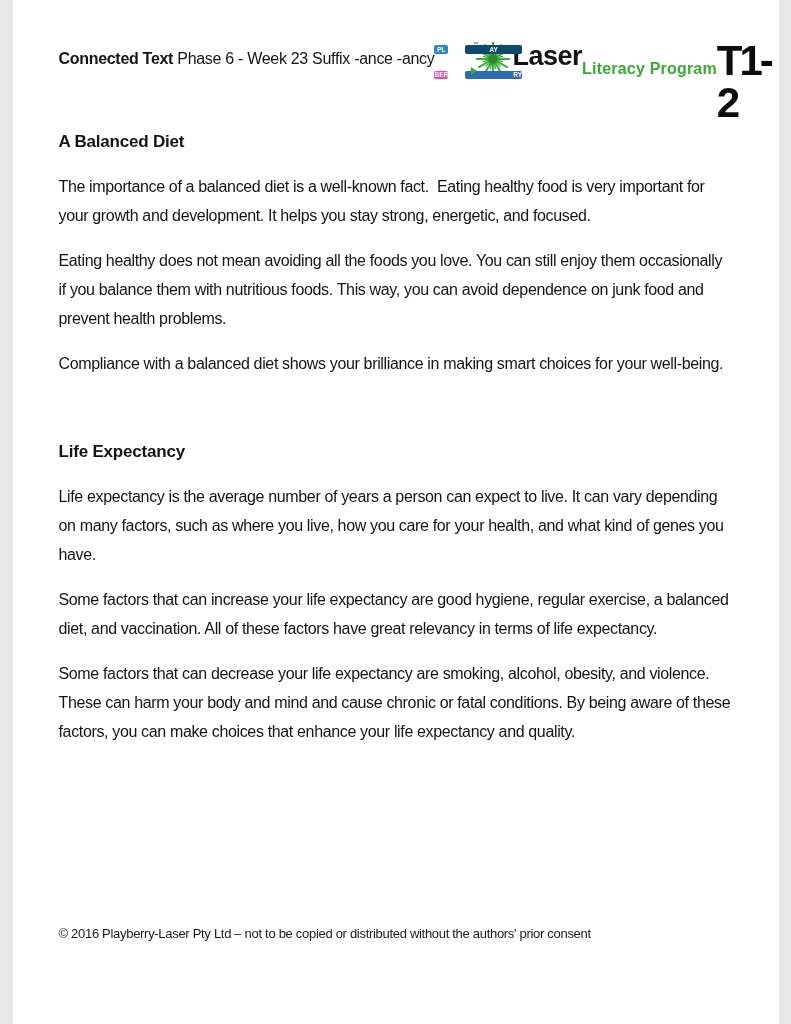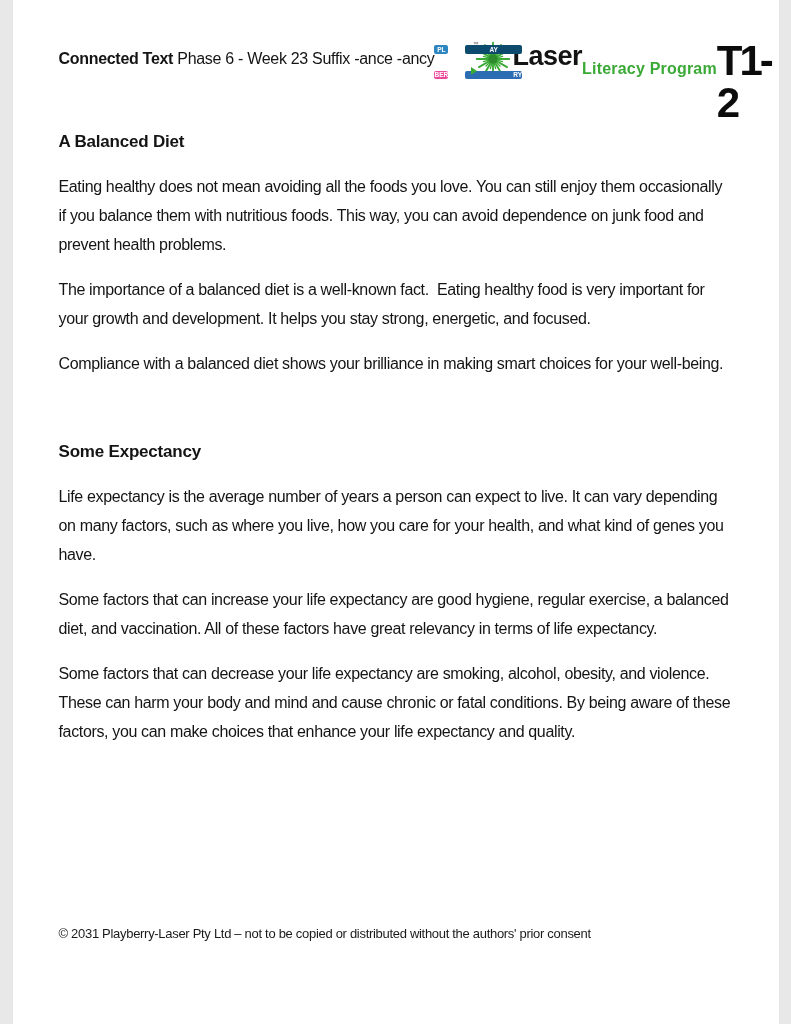--- a/index.html
+++ b/index.html
@@ -161,28 +161,28 @@
           <span class="laser-name">Laser</span>
           <span class="tagline">Literacy Program</span>
         </div>
 
         <div class="level">T1-2</div>
       </div>
     </div>
 
     <div class="section-1">
       <div class="section-heading">A Balanced Diet</div>
+      <p class="body-par">The importance of a balanced diet is a well-known fact.  Eating healthy food is very important for your growth and development. It helps you stay strong, energetic, and focused.</p>
       <p class="body-par">Eating healthy does not mean avoiding all the foods you love. You can still enjoy them occasionally if you balance them with nutritious foods. This way, you can avoid dependence on junk food and prevent health problems.</p>
-      <p class="body-par">The importance of a balanced diet is a well-known fact.  Eating healthy food is very important for your growth and development. It helps you stay strong, energetic, and focused.</p>
       <p class="body-par">Compliance with a balanced diet shows your brilliance in making smart choices for your well-being.</p>
     </div>
 
     <div class="section-2">
-      <div class="section-heading">Some Expectancy</div>
+      <div class="section-heading">Life Expectancy</div>
       <p class="body-par">Life expectancy is the average number of years a person can expect to live. It can vary depending on many factors, such as where you live, how you care for your health, and what kind of genes you have.</p>
       <p class="body-par">Some factors that can increase your life expectancy are good hygiene, regular exercise, a balanced diet, and vaccination. All of these factors have great relevancy in terms of life expectancy.</p>
       <p class="body-par">Some factors that can decrease your life expectancy are smoking, alcohol, obesity, and violence. These can harm your body and mind and cause chronic or fatal conditions. By being aware of these factors, you can make choices that enhance your life expectancy and quality.</p>
     </div>
 
   </div>
 
-  <div class="footer">© 2031 Playberry-Laser Pty Ltd – not to be copied or distributed without the authors' prior consent</div>
+  <div class="footer">© 2016 Playberry-Laser Pty Ltd – not to be copied or distributed without the authors' prior consent</div>
 </div>
 
 </body></html>

